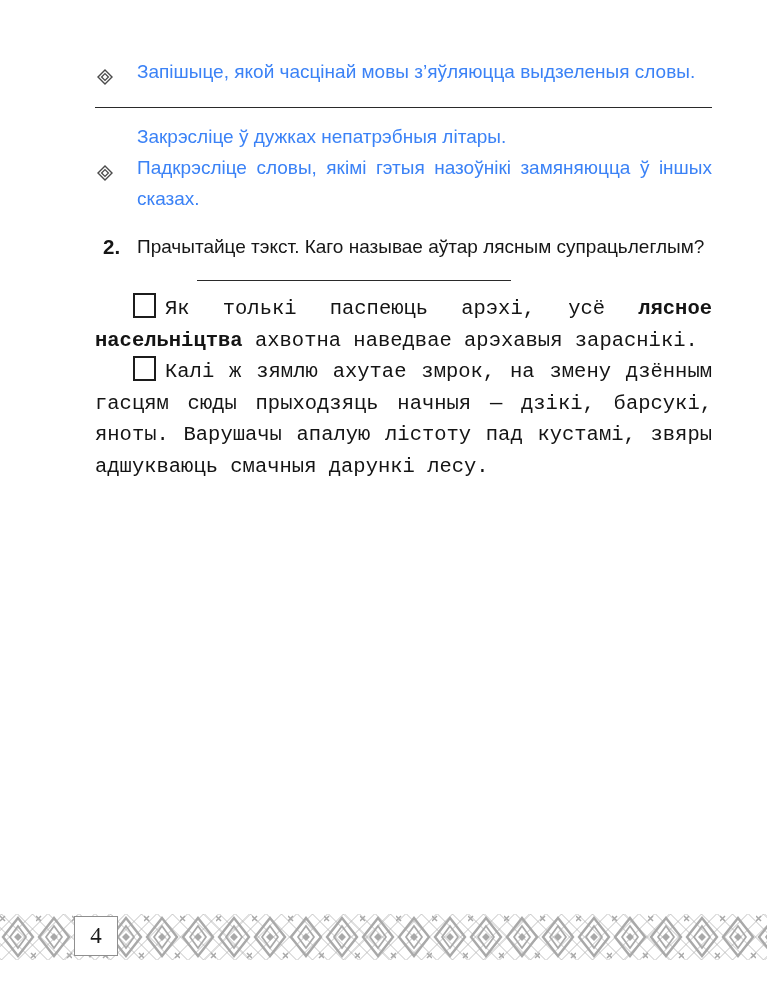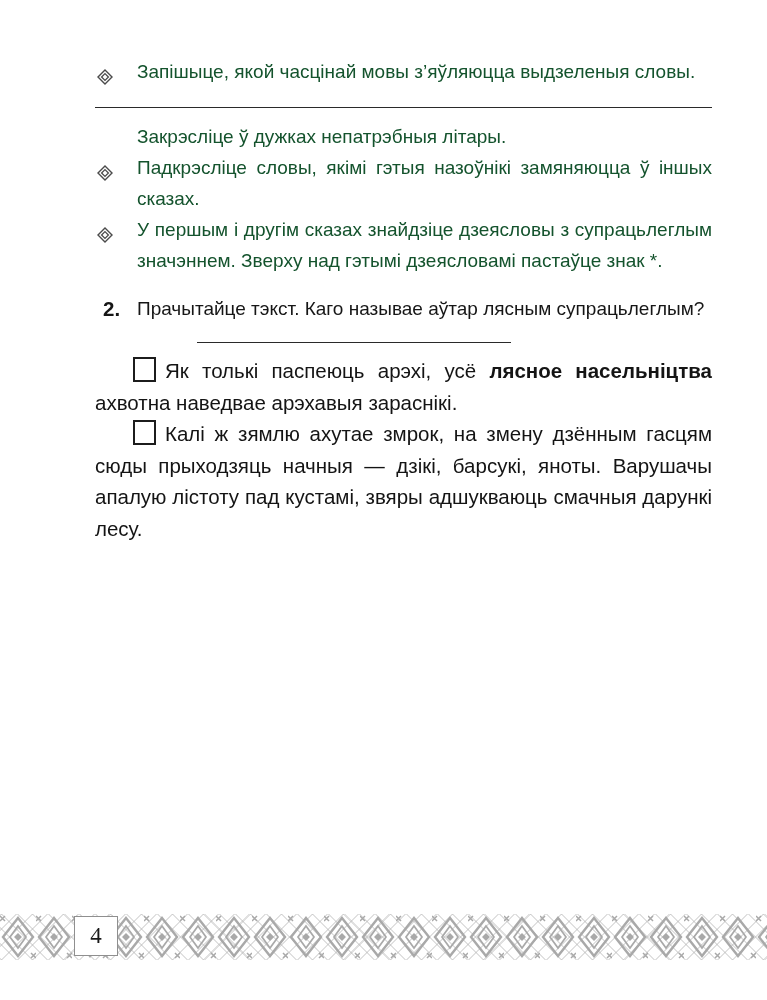--- a/index.html
+++ b/index.html
@@ -21,21 +21,21 @@
       top: 56px;
       width: 617px;
     }
 
     
     .tasks {
       font-family: "Liberation Sans", sans-serif;
       font-size: 19px;
       line-height: 31px;
       text-align: justify;
-      color: #14532d;
+      color: #3b82f6;
     }
     .task {
       position: relative;
       padding-left: 42px;
       margin: 0;
     }
     .task .marker {
       position: absolute;
       left: 2px;
       top: 7px;
@@ -68,21 +68,21 @@
     }
 
     
     .title-line {
       height: 0;
       border-bottom: 1.5px solid #2a2a2a;
       width: 314px;
       margin: 18px 0 12px 102px;
     }
     .body-text {
-      font-family: Liberation Sans, sans-serif;
+      font-family: Liberation Mono, monospace;
       font-size: 20.5px;
       line-height: 31.5px;
       text-align: justify;
       color: #141414;
     }
     .body-p {
       margin: 0;
       text-indent: 38px;
     }
     .checkbox {
@@ -160,29 +160,20 @@
         <span class="marker">
           <svg width="16" height="16" viewBox="0 0 16 16">
             <path d="M8 1 L15 8 L8 15 L1 8 Z" fill="none" stroke="#4a4a4a" stroke-width="1.4"></path>
             <path d="M8 4.6 L11.4 8 L8 11.4 L4.6 8 Z" fill="none" stroke="#4a4a4a" stroke-width="1.3"></path>
           </svg>
         </span>
         <span>Падкрэсліце словы, якімі гэтыя назоўнікі замяняюцца ў іншых сказах.</span>
       </div>
 
 
-      <div class="task">
-        <span class="marker">
-          <svg width="16" height="16" viewBox="0 0 16 16">
-            <path d="M8 1 L15 8 L8 15 L1 8 Z" fill="none" stroke="#4a4a4a" stroke-width="1.4"></path>
-            <path d="M8 4.6 L11.4 8 L8 11.4 L4.6 8 Z" fill="none" stroke="#4a4a4a" stroke-width="1.3"></path>
-          </svg>
-        </span>
-        <span>У першым і другім сказах знайдзіце дзеясловы з супрацьлеглым значэннем. Зверху над гэтымі дзеясловамі пастаўце знак *.</span>
-      </div>
 
     </div>
 
     <div class="exercise-head">
       <span class="ex-num">2.</span>
       <span>Прачытайце тэкст. Каго называе аўтар лясным супрацьлеглым?</span>
     </div>
 
     <div class="title-line"></div>
 

